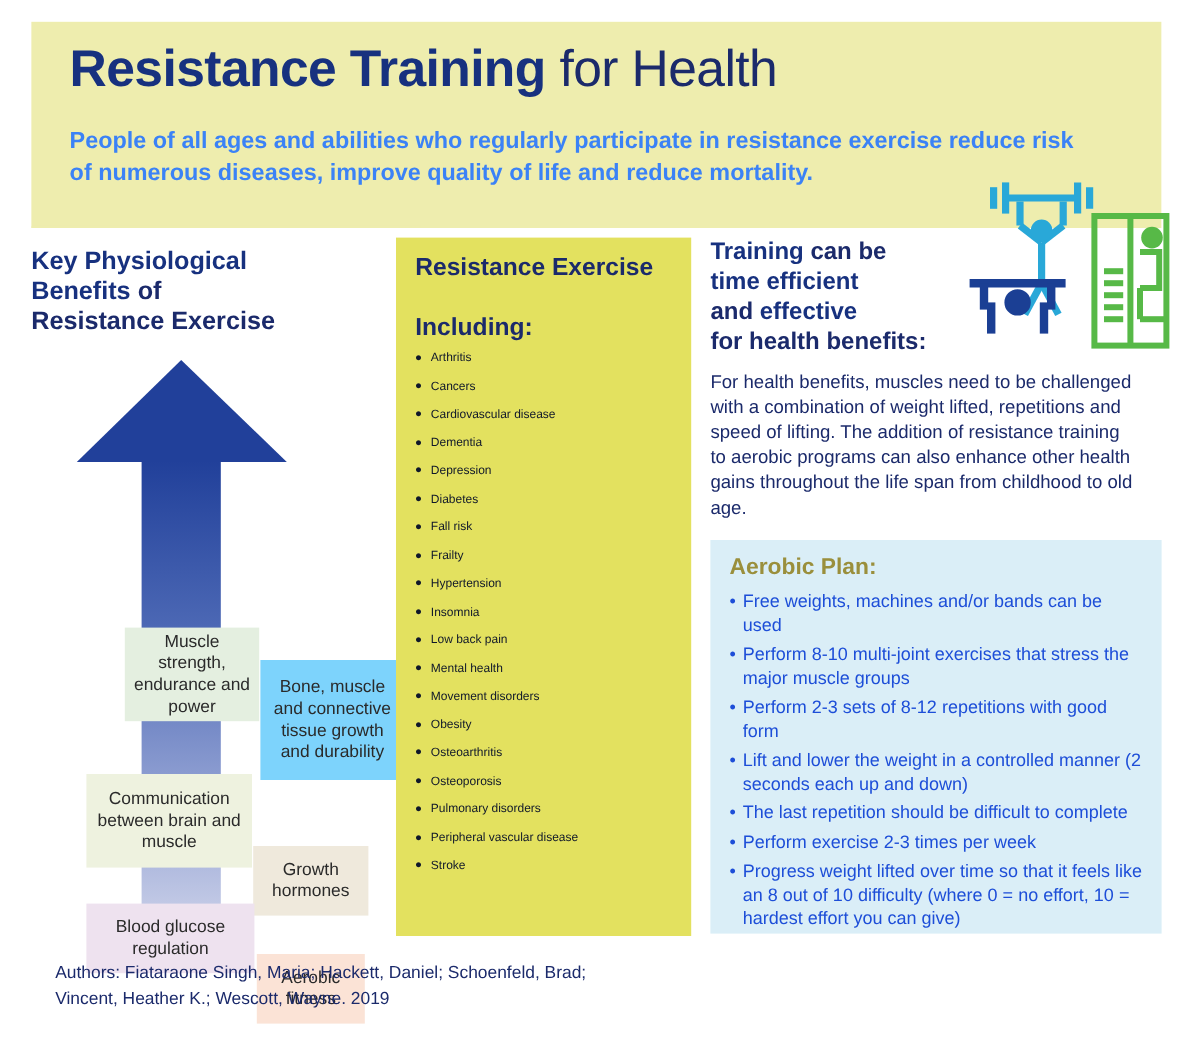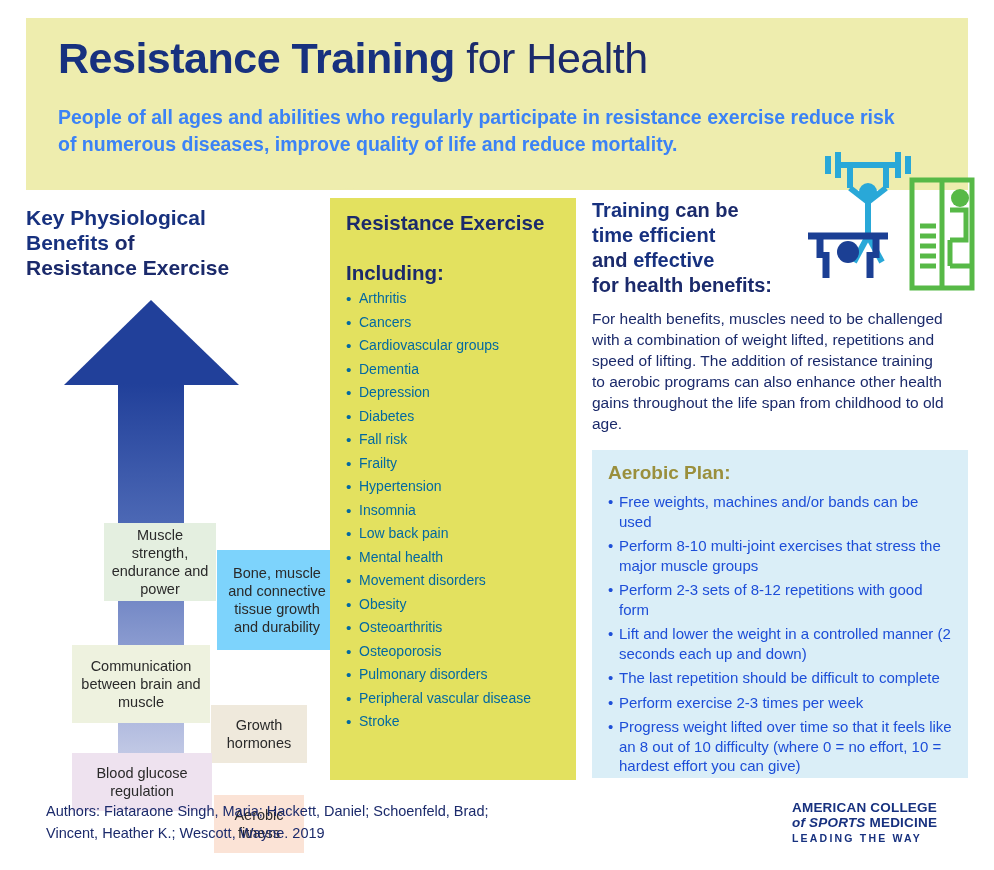--- a/index.html
+++ b/index.html
@@ -70,21 +70,21 @@
   .col2{
     position:absolute;left:330px;top:198px;width:246px;height:582px;
     background:#e3e15f;
   }
   .col2-inner{padding:12px 14px 0 16px;}
   .col2-head{font-size:20.5px;line-height:25px;font-weight:bold;}
   .col2-head .blue{color:#17317f;}
   .col2-head .dark{color:#1b2a6b;}
   .col2-list{margin:2px 0 0 0;padding:0;list-style:none;}
   .col2-list li{
-    font-size:14px;line-height:23.5px;color:#0369a1;font-weight:normal;
+    font-size:10px;line-height:23.5px;color:#0f172a;font-weight:normal;
     padding-left:13px;position:relative;
   }
   .col2-list li:before{
     content:"\2022";position:absolute;left:0;top:0;font-size:15.5px;
   }
 
   
   .col3{position:absolute;left:592px;top:198px;width:376px;}
   .col3-head{font-size:20px;line-height:25px;font-weight:bold;color:#1b2a6b;}
   .col3-head .blue{color:#17317f;}
@@ -198,21 +198,21 @@
   <div class="col2">
     <div class="col2-inner">
       <div class="col2-head">
         <span class="dark">Resistance Exercise</span><br>
         <br>
         <span class="dark">Including:</span>
       </div>
       <ul class="col2-list">
         <li>Arthritis</li>
         <li>Cancers</li>
-        <li>Cardiovascular groups</li>
+        <li>Cardiovascular disease</li>
         <li>Dementia</li>
         <li>Depression</li>
         <li>Diabetes</li>
         <li>Fall risk</li>
         <li>Frailty</li>
         <li>Hypertension</li>
         <li>Insomnia</li>
         <li>Low back pain</li>
         <li>Mental health</li>
         <li>Movement disorders</li>
@@ -250,19 +250,14 @@
   </div>
 
   <div class="authors">
     <span>Authors: Fiataraone Singh, Maria; Hackett, Daniel; Schoenfeld, Brad;</span><br>
     <span>Vincent, Heather K.; Wescott, Wayne. 2019</span>
   </div>
 
   <div class="logo">
     
   </div>
-  <div class="logo-text">
-    <div class="logo-l1">AMERICAN COLLEGE</div>
-    <div class="logo-l2"><span class="it">of SPORTS</span><span> MEDICINE</span></div>
-    <div class="logo-l3">LEADING THE WAY</div>
-  </div>
 
 </div>
 
 </body></html>

